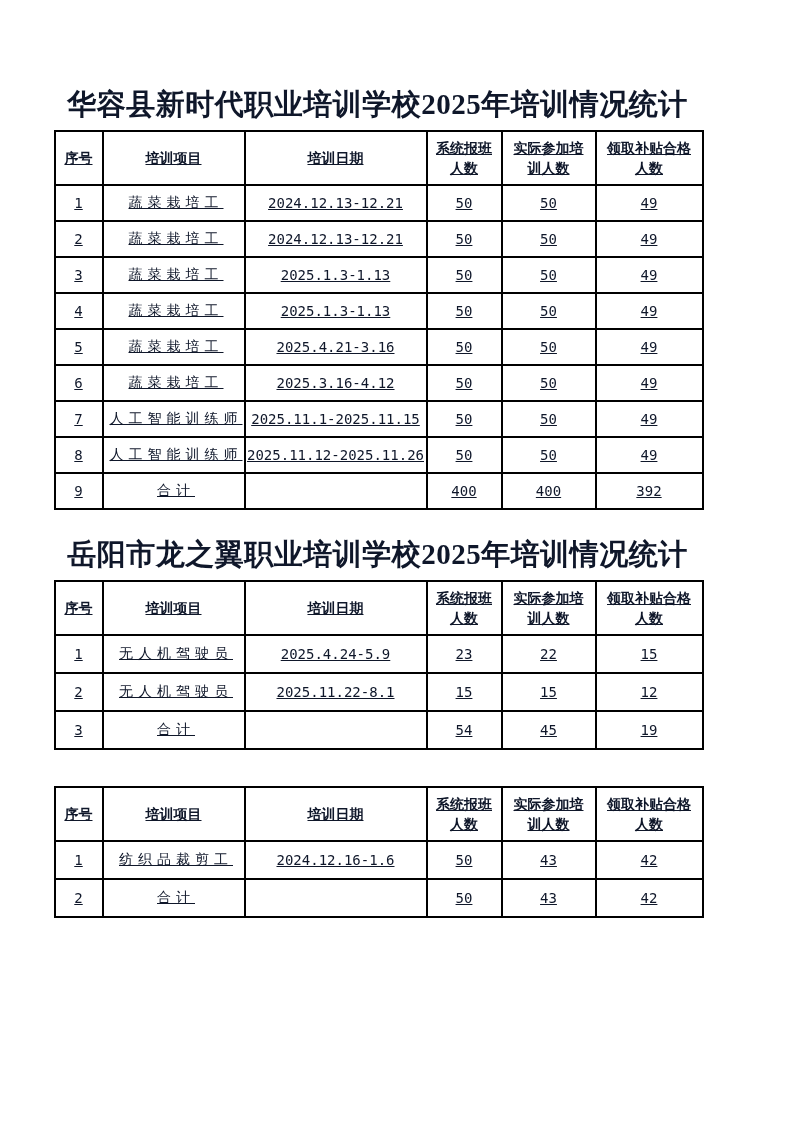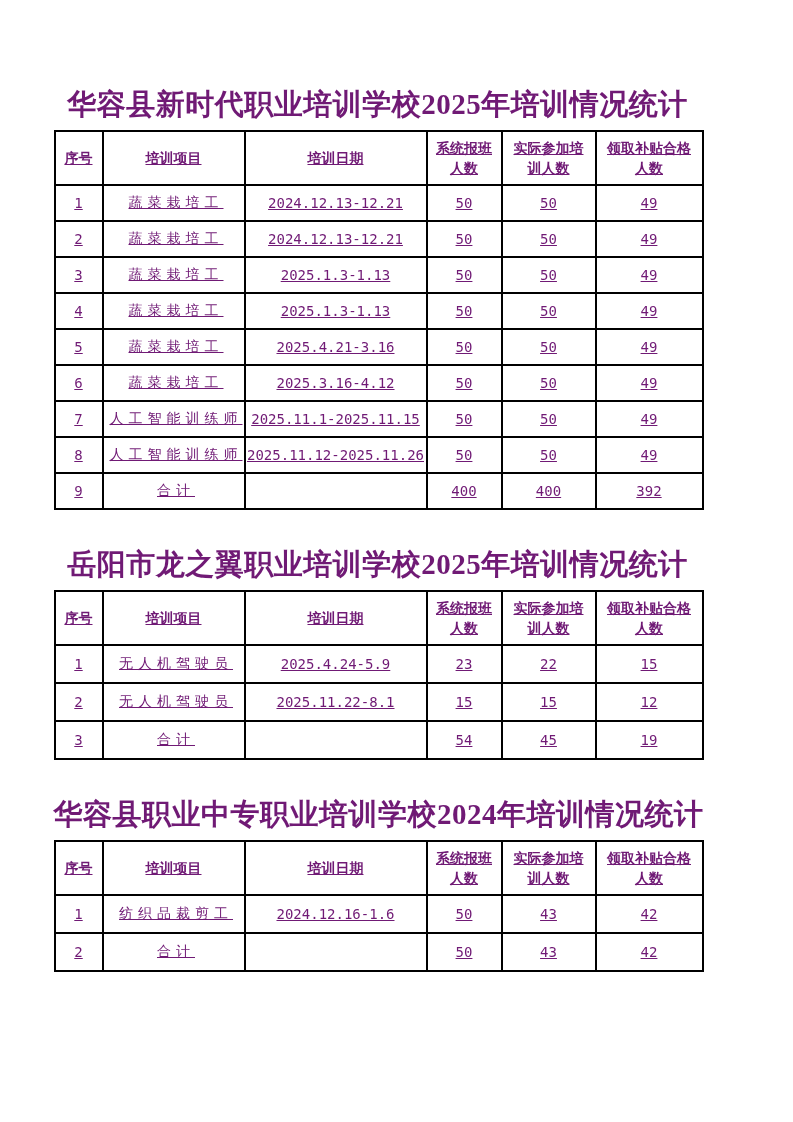--- a/index.html
+++ b/index.html
@@ -4,41 +4,41 @@
 <style>
   html, body {
     margin: 0;
     padding: 0;
     background: #ffffff;
   }
   .page {
     width: 755px;
     height: 1122px;
     background: #ffffff;
-    color: #701a75;
+    color: #0f172a;
     font-family: "Liberation Sans", sans-serif;
     overflow: hidden;
     box-sizing: border-box;
   }
   .content {
     width: 648px;
     margin: 0 auto;
     padding-top: 86px;
   }
   .doc-title {
     font-family: "Liberation Serif", serif;
     font-weight: bold;
     font-size: 29px;
     line-height: 36px;
     text-align: center;
     margin: 0 0 8px 0;
     white-space: nowrap;
     letter-spacing: 0.5px;
   }
-  section.sec-2 { margin-top: 36px; }
+  section.sec-2 { margin-top: 26px; }
   section.sec-3 { margin-top: 36px; }
 
   table.stats {
     border-collapse: collapse;
     table-layout: fixed;
     width: 648px;
     text-decoration: underline;
   }
   table.stats th,
   table.stats td {
@@ -230,21 +230,20 @@
               <td class="col-2"></td>
               <td class="col-3">54</td>
               <td class="col-4">45</td>
               <td class="col-5">19</td>
             </tr>
           </tbody>
       </table>
     </section>
 
     <section class="sec-3">
-      <h2 class="doc-title">华容县职业中专职业培训学校2024年培训情况统计</h2>
       <table class="stats tall-rows">
         <colgroup>
           <col class="c0">
             <col class="c1">
             <col class="c2">
           <col class="c3">
             <col class="c4">
             <col class="c5">
         </colgroup>
         <thead>

